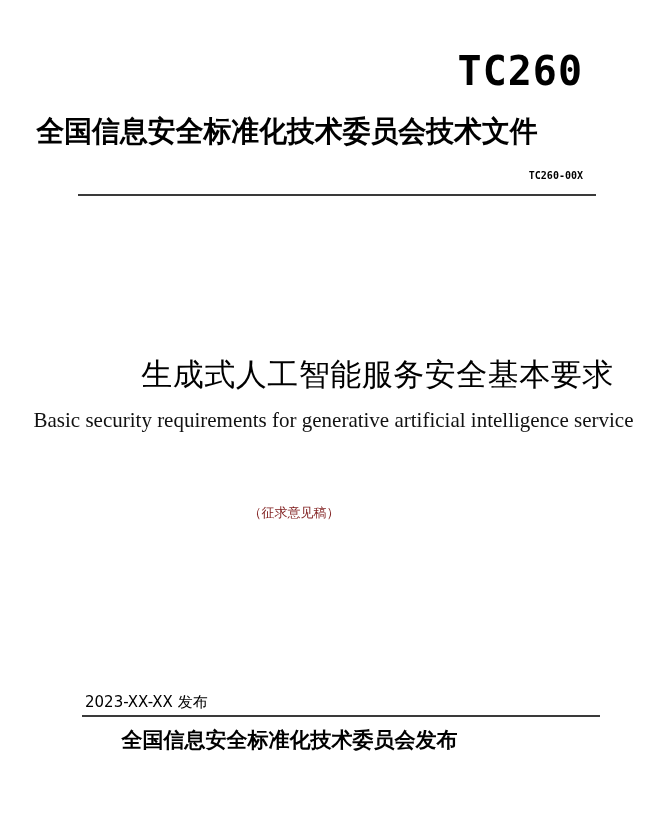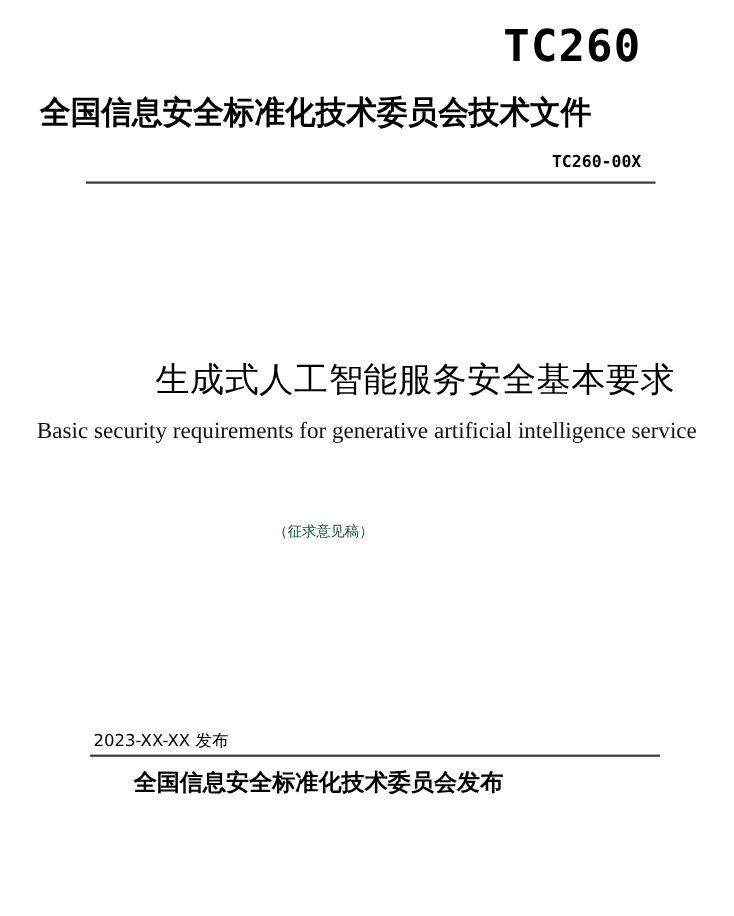--- a/index.html
+++ b/index.html
@@ -7,21 +7,21 @@
       padding: 0;
       background: #ffffff;
     }
     body {
       width: 667px;
       height: 833px;
       position: relative;
       overflow: hidden;
       color: #000000;
     }
-    .abs { position: absolute; white-space: nowrap; }
+    .abs { position: absolute; white-space: nowrap; margin-top: 29px; }
 
     .doc-code-top {
       right: 84px;
       top: 18px;
       font-family: "DejaVu Sans Mono", "Liberation Mono", monospace;
       font-weight: bold;
       font-size: 40px;
       line-height: 48px;
       letter-spacing: 1px;
     }
@@ -39,21 +39,21 @@
     }
     .committee-heading span {
       display: inline-block;
       transform: scaleX(0.96);
     }
     .doc-number {
       right: 84px;
       top: 137px;
       font-family: "DejaVu Sans Mono", "Liberation Mono", monospace;
       font-weight: bold;
-      font-size: 15px;
+      font-size: 10px;
       line-height: 20px;
     }
     .rule-top {
       left: 78px;
       top: 165px;
       width: 518px;
       height: 2px;
       background: #3a3a3a;
     }
     .title-cn {
@@ -79,21 +79,21 @@
       color: #111111;
     }
     .draft-note {
       left: 0;
       width: 588px;
       top: 474px;
       text-align: center;
       font-family: "DejaVu Serif", "Liberation Serif", serif;
       font-size: 13px;
       line-height: 20px;
-      color: #14532d;
+      color: #7f1d1d;
     }
     .release-date {
       left: 85px;
       top: 662px;
       font-family: "DejaVu Sans", "Liberation Sans", sans-serif;
       font-weight: normal;
       font-size: 15px;
       line-height: 22px;
       text-align: right;
     }

